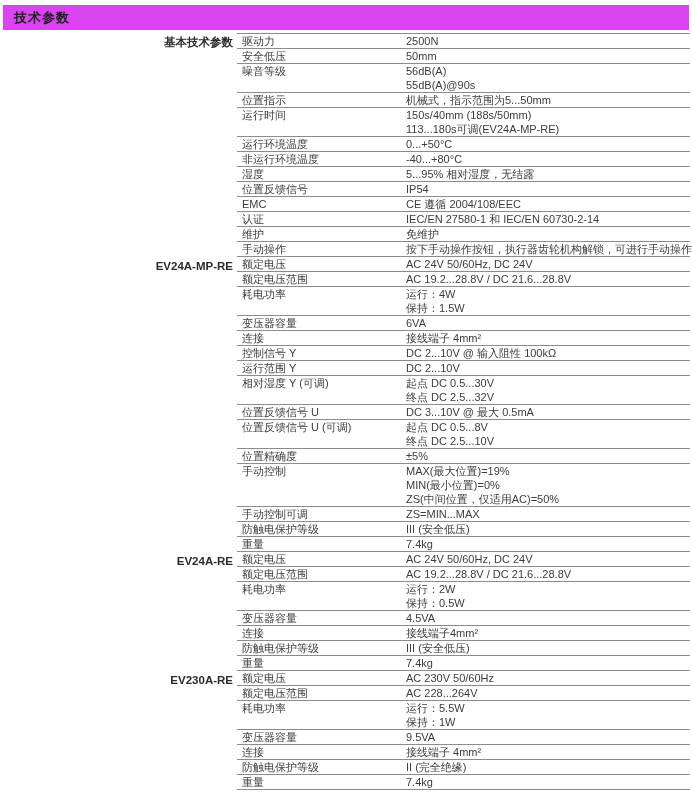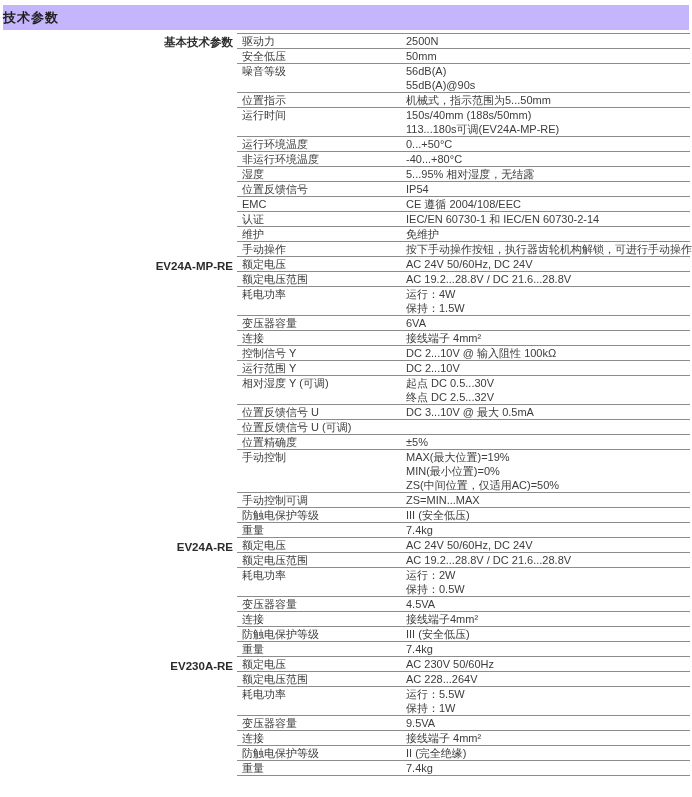--- a/index.html
+++ b/index.html
@@ -6,22 +6,23 @@
   body{
     width:692px;height:797px;
     background:#ffffff;
     font-family:"Liberation Sans","DejaVu Sans",sans-serif;
     color:#3c3c3c;
     position:relative;
     overflow:hidden;
   }
   .header-bar{
     position:absolute;top:5px;left:3px;width:686px;height:25px;
-    background:#c4b5fd;
+    background:#d946ef;
     box-sizing:border-box;
+    padding-left:11px;
     font-size:13px;font-weight:bold;color:#1e1e1e;
     line-height:25px;letter-spacing:1px;
   }
   .content{
     position:absolute;top:33px;left:0;width:690px;
     font-size:11px;
   }
   .section{display:flex;align-items:flex-start;}
   .label-col{
     flex:0 0 233px;width:233px;
@@ -118,21 +119,21 @@
         </div>
         <div class="row-group">
           <div class="param">EMC</div>
           <div class="value">
             <div class="vline">CE 遵循 2004/108/EEC</div>
           </div>
         </div>
         <div class="row-group">
           <div class="param">认证</div>
           <div class="value">
-            <div class="vline">IEC/EN 60730-1 和 IEC/EN 60730-2-14</div>
+            <div class="vline">IEC/EN 27580-1 和 IEC/EN 60730-2-14</div>
           </div>
         </div>
         <div class="row-group">
           <div class="param">维护</div>
           <div class="value">
             <div class="vline">免维护</div>
           </div>
         </div>
         <div class="row-group">
           <div class="param">手动操作</div>
@@ -196,20 +197,24 @@
           </div>
         </div>
         <div class="row-group">
           <div class="param">位置反馈信号 U</div>
           <div class="value">
             <div class="vline">DC 3...10V @ 最大 0.5mA</div>
           </div>
         </div>
         <div class="row-group">
           <div class="param">位置反馈信号 U (可调)</div>
+          <div class="value">
+            <div class="vline">起点 DC 0.5...8V</div>
+            <div class="vline">终点 DC 2.5...10V</div>
+          </div>
         </div>
         <div class="row-group">
           <div class="param">位置精确度</div>
           <div class="value">
             <div class="vline">±5%</div>
           </div>
         </div>
         <div class="row-group">
           <div class="param">手动控制</div>
           <div class="value">

